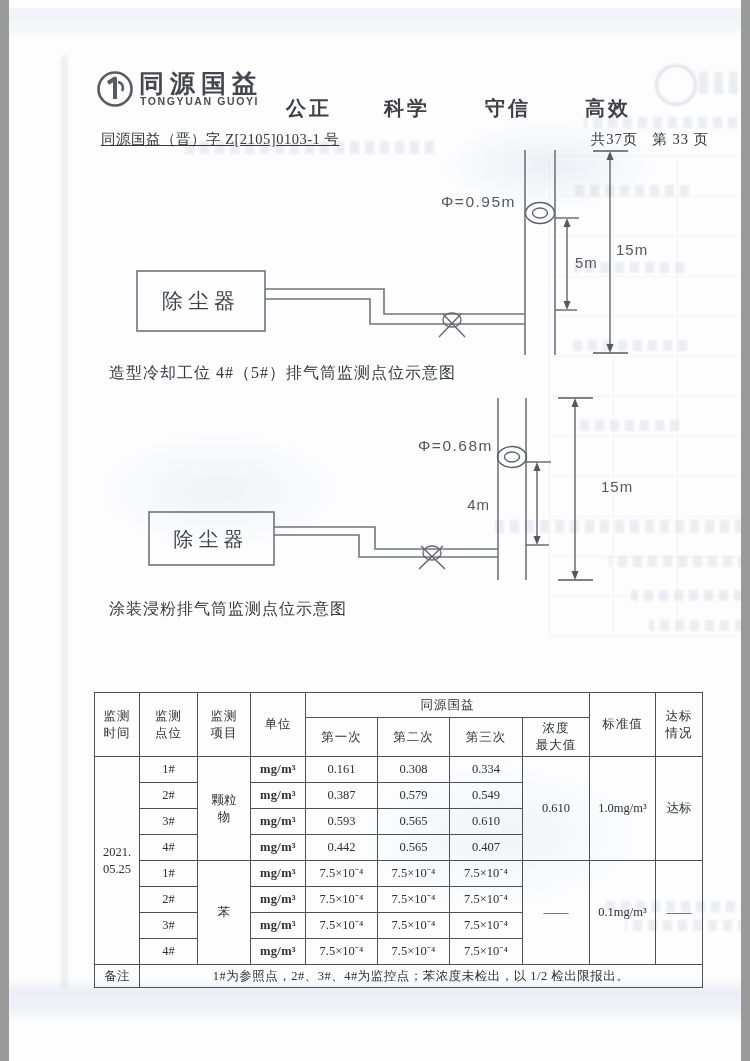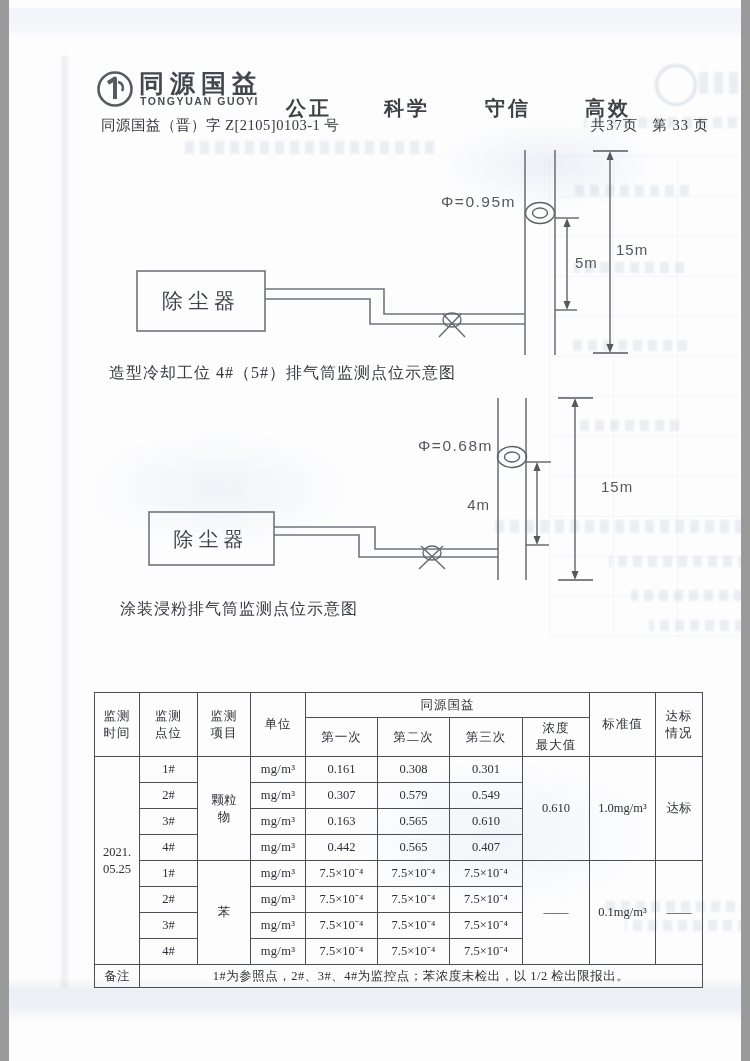--- a/index.html
+++ b/index.html
@@ -26,21 +26,21 @@
   
   .logo-mark{position:absolute;left:87px;top:70px;width:38px;height:38px;}
   .brand-cn{position:absolute;left:130px;top:67px;font-size:25px;font-weight:bold;letter-spacing:6px;color:#43474d;
     font-family:"Liberation Sans",sans-serif;}
   .brand-en{position:absolute;left:131px;top:95px;font-size:10.5px;font-weight:bold;letter-spacing:1.6px;color:#4a4e54;
     font-family:"Liberation Sans",sans-serif;}
   .slogans{position:absolute;left:277px;top:76px;width:400px;display:flex;color:#3e4247;
     font-size:20px;font-weight:bold;letter-spacing:3px;font-family:"Liberation Serif",serif;margin-top:19px;}
   .slogans span{display:inline-block;}
   .slogans .s1{margin-right:52px;} .slogans .s2{margin-right:55px;} .slogans .s3{margin-right:54px;text-align:right;}
-  .doc-line{position:absolute;left:92px;top:116px;width:616px;font-size:14.5px;color:#34373c;letter-spacing:.5px;}
+  .doc-line{position:absolute;left:92px;top:130px;width:616px;font-size:14.5px;color:#34373c;letter-spacing:.5px;text-decoration:underline;}
   .page-info{position:absolute;right:8px;top:0;letter-spacing:1px;}
   .page-info .gap{display:inline-block;width:14px;}
 
   
   .dg{position:absolute;}
   .dg text{fill:#54585e;font-family:"Liberation Sans",sans-serif;}
   .dg .lbl-dia{font-size:15.5px;letter-spacing:1.5px;}
   .dg .lbl-dim{font-size:15px;letter-spacing:1px;}
   .dg .lbl-eq{fill:#3f4348;font-size:21px;letter-spacing:5px;font-family:"Liberation Serif",serif;}
   .caption{position:absolute;font-size:16px;color:#36393e;letter-spacing:1px;}
@@ -51,21 +51,21 @@
   table.mon{position:absolute;left:85px;top:667px;width:608px;border-collapse:collapse;table-layout:fixed;
     font-size:12.5px;color:#2c2f33;margin-top:25px;}
   table.mon td{border:1px solid #4d4f52;text-align:center;vertical-align:middle;padding:0 2px;
     white-space:pre-line;line-height:1.35;overflow:hidden;}
   table.mon{border:1.5px solid #3f4144;}
   tr.h1 td{height:24px;}
   tr.h2 td{height:38px;}
   tr.dr td{height:25px;}
   tr.rm td{height:22px;}
   td.num{text-align:left;padding-left:7px;}
-  td.unit{letter-spacing:.3px;}
+  td.unit{letter-spacing:.3px;font-weight:bold;}
   td.remark{text-align:left;padding-left:8px;letter-spacing:.5px;}
   tr.h2 td, tr.h1 td{letter-spacing:1px;}
 </style>
 </head>
 <body>
 
 <div class="page">
 
   <div class="band top"></div>
   <div class="band bottom"></div>
@@ -184,21 +184,21 @@
     </g>
     <g fill="#55585c" stroke="none">
       <polygon points="466,8 462.5,17 469.5,17"></polygon>
       <polygon points="466,190 462.5,181 469.5,181"></polygon>
     </g>
     <text class="lbl-dia" x="384" y="61" text-anchor="end">Φ=0.68m</text>
     <text class="lbl-dim" x="381" y="120" text-anchor="end">4m</text>
     <text class="lbl-dim" x="492" y="102">15m</text>
     <text class="lbl-eq" x="102" y="156" text-anchor="middle" style="font-size:20px;">除尘器</text>
   </svg>
-  <div class="caption" style="left:111px;top:599px;width:490px;">涂装浸粉排气筒监测点位示意图</div>
+  <div class="caption" style="left:100px;top:599px;width:490px;">涂装浸粉排气筒监测点位示意图</div>
 
 
   <table class="mon">
     <colgroup>
       <col style="width:45px">
         <col style="width:58px">
         <col style="width:53px">
         <col style="width:55px">
       <col style="width:72px">
         <col style="width:72px">
@@ -231,36 +231,36 @@
 
     <tr class="dr">
       <td rowspan="8">2021.
 05.25</td>
       <td>1#</td>
       <td rowspan="4">颗粒
 物</td>
       <td class="unit">mg/m³</td>
       <td class="num">0.161</td>
       <td class="num">0.308</td>
-      <td class="num">0.301</td>
+      <td class="num">0.334</td>
       <td rowspan="4">0.610</td>
       <td rowspan="4">1.0mg/m³</td>
       <td rowspan="4">达标</td>
     </tr>
     <tr class="dr">
       <td>2#</td>
       <td class="unit">mg/m³</td>
-      <td class="num">0.307</td>
+      <td class="num">0.387</td>
       <td class="num">0.579</td>
       <td class="num">0.549</td>
     </tr>
     <tr class="dr">
       <td>3#</td>
       <td class="unit">mg/m³</td>
-      <td class="num">0.163</td>
+      <td class="num">0.593</td>
       <td class="num">0.565</td>
       <td class="num">0.610</td>
     </tr>
     <tr class="dr">
       <td>4#</td>
       <td class="unit">mg/m³</td>
       <td class="num">0.442</td>
       <td class="num">0.565</td>
       <td class="num">0.407</td>
     </tr>

